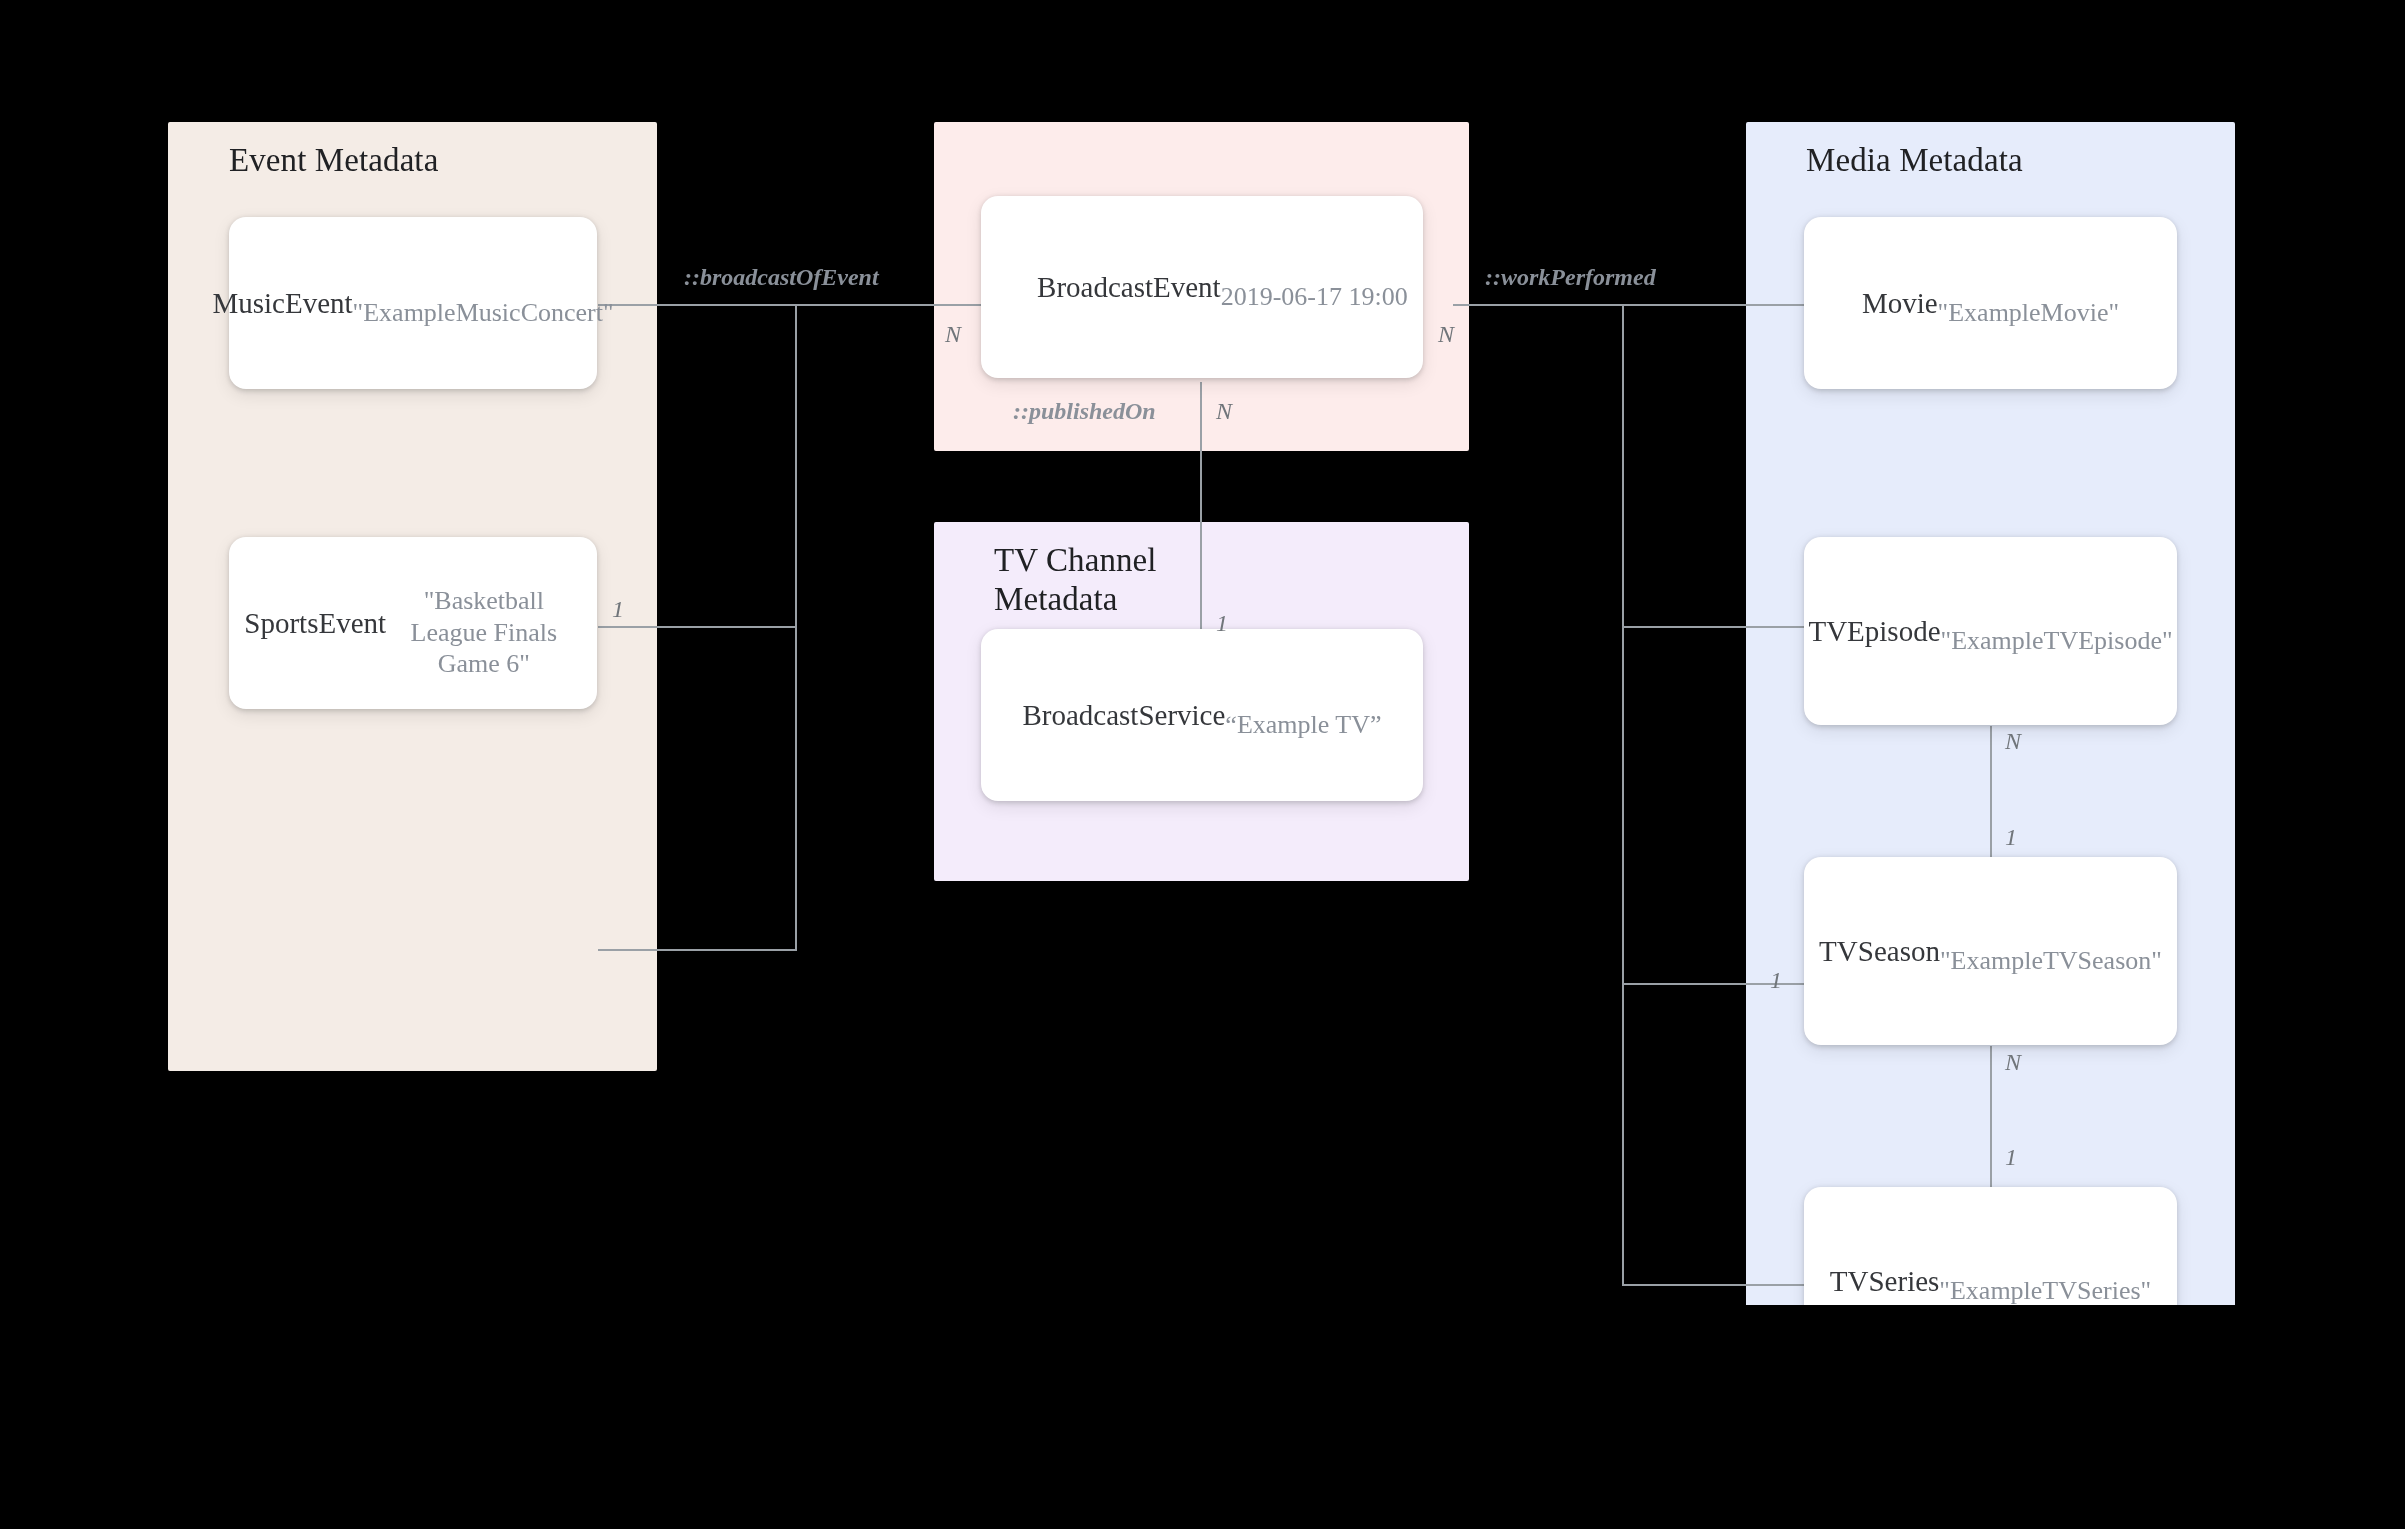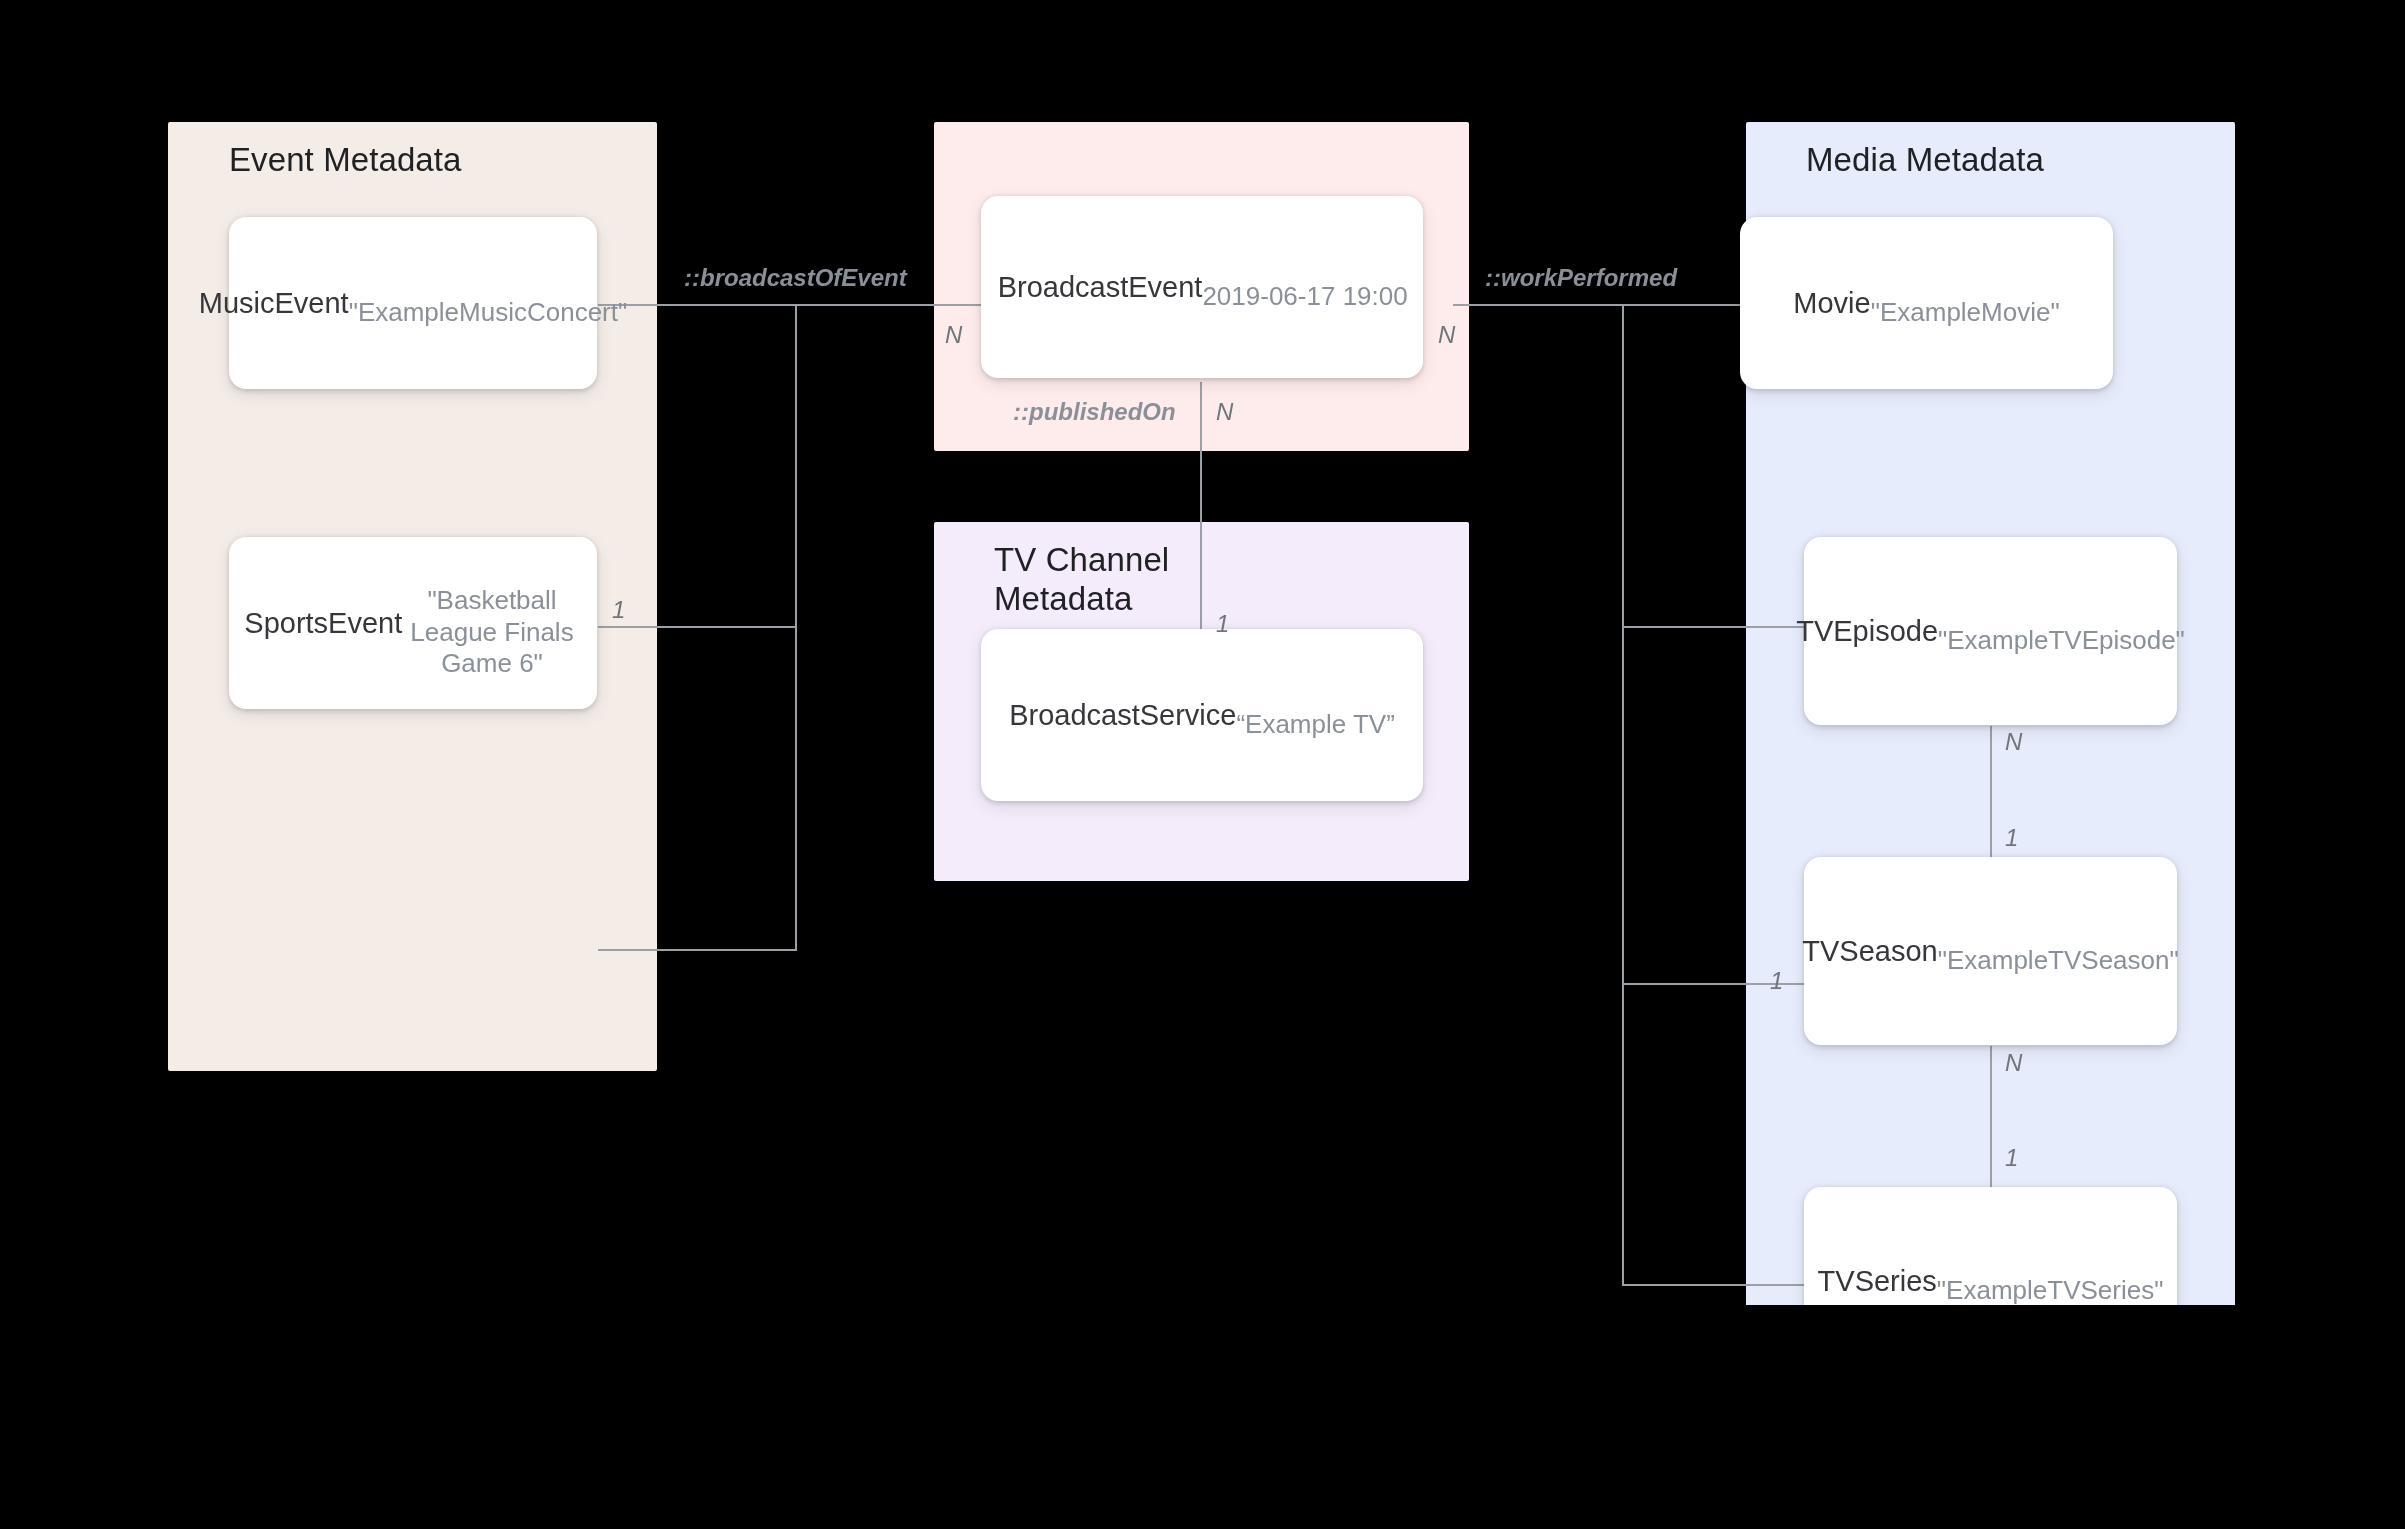--- a/index.html
+++ b/index.html
@@ -5,21 +5,21 @@
   html, body {
     margin: 0;
     padding: 0;
     background: #000000;
   }
   #stage {
     position: relative;
     width: 2405px;
     height: 1305px;
     background: #000000;
-    font-family: Liberation Sans, sans-serif;
+    font-family: Liberation Serif, serif;
     overflow: hidden;
   }
 
   
   .panel {
     position: absolute;
     border-radius: 1.9px;
   }
   .panel-title {
     position: absolute;
@@ -128,21 +128,21 @@
   <div class="node" style="left:981px; top:196px; width:442px; height:182px;justify-content:flex-end;">
     <div class="node-title">BroadcastEvent</div>
     <div class="node-value">2019-06-17 19:00</div>
   </div>
 
   <div class="node" style="left:981px; top:629px; width:442px; height:172px;">
     <div class="node-title">BroadcastService</div>
     <div class="node-value">“Example TV”</div>
   </div>
 
-  <div class="node" style="left:1740px; top:217px; width:373px; height:172px;">
+  <div class="node" style="left:1804px; top:217px; width:373px; height:172px;">
     <div class="node-title">Movie</div>
     <div class="node-value">"ExampleMovie"</div>
   </div>
 
   <div class="node" style="left:1804px; top:857px; width:373px; height:188px;">
     <div class="node-title">TVSeason</div>
     <div class="node-value">"ExampleTVSeason"</div>
   </div>
 
   <div class="node" style="left:1804px; top:537px; width:373px; height:188px;">

